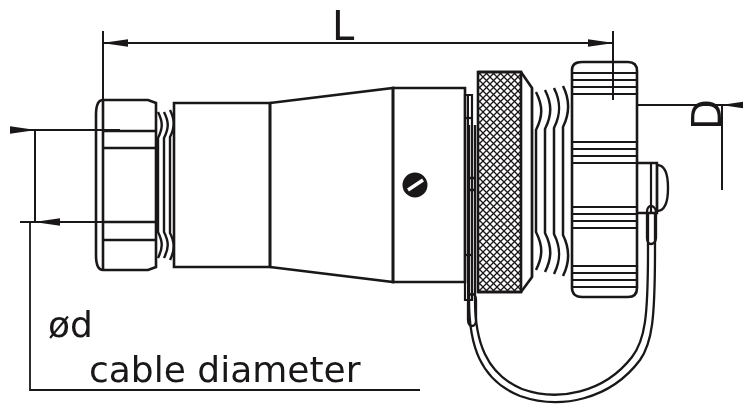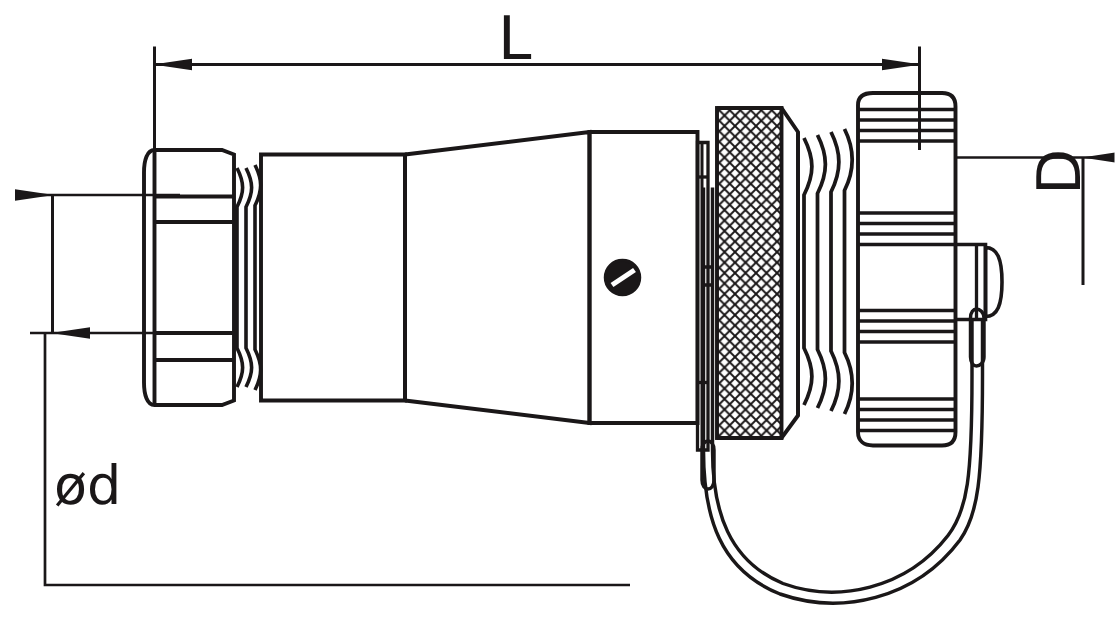--- a/index.html
+++ b/index.html
@@ -27,21 +27,21 @@
     font-weight:400;
   }
   #label-D{
     left:687px; top:130px;
     font-size:40px;
     font-weight:400;
     transform:rotate(-90deg);
     transform-origin:0 0;
   }
   #label-od{
-    left:36px; top:307px;
+    left:48px; top:307px;
     font-size:36px;
   }
   #label-cable{
     left:89px; top:352px;
     font-size:36px;
   }
 </style>
 </head>
 <body>
 
@@ -202,14 +202,15 @@
 
     </g>
   </svg>
 
   <div class="lbl" id="label-L">L</div>
 
   <div class="lbl" id="label-D">D</div>
 
   <div class="lbl" id="label-od">ød</div>
 
+  <div class="lbl" id="label-cable">cable diameter</div>
 
 </div>
 
 </body></html>

